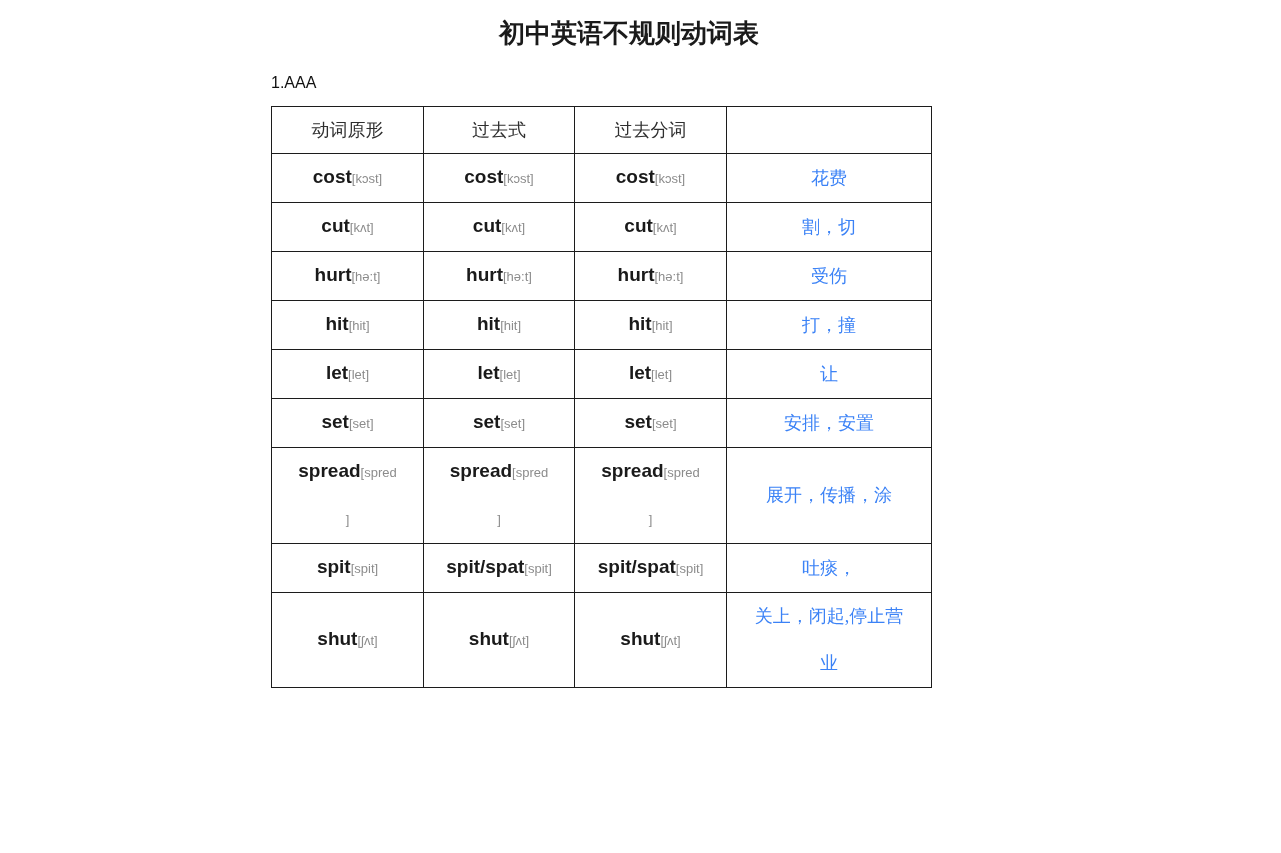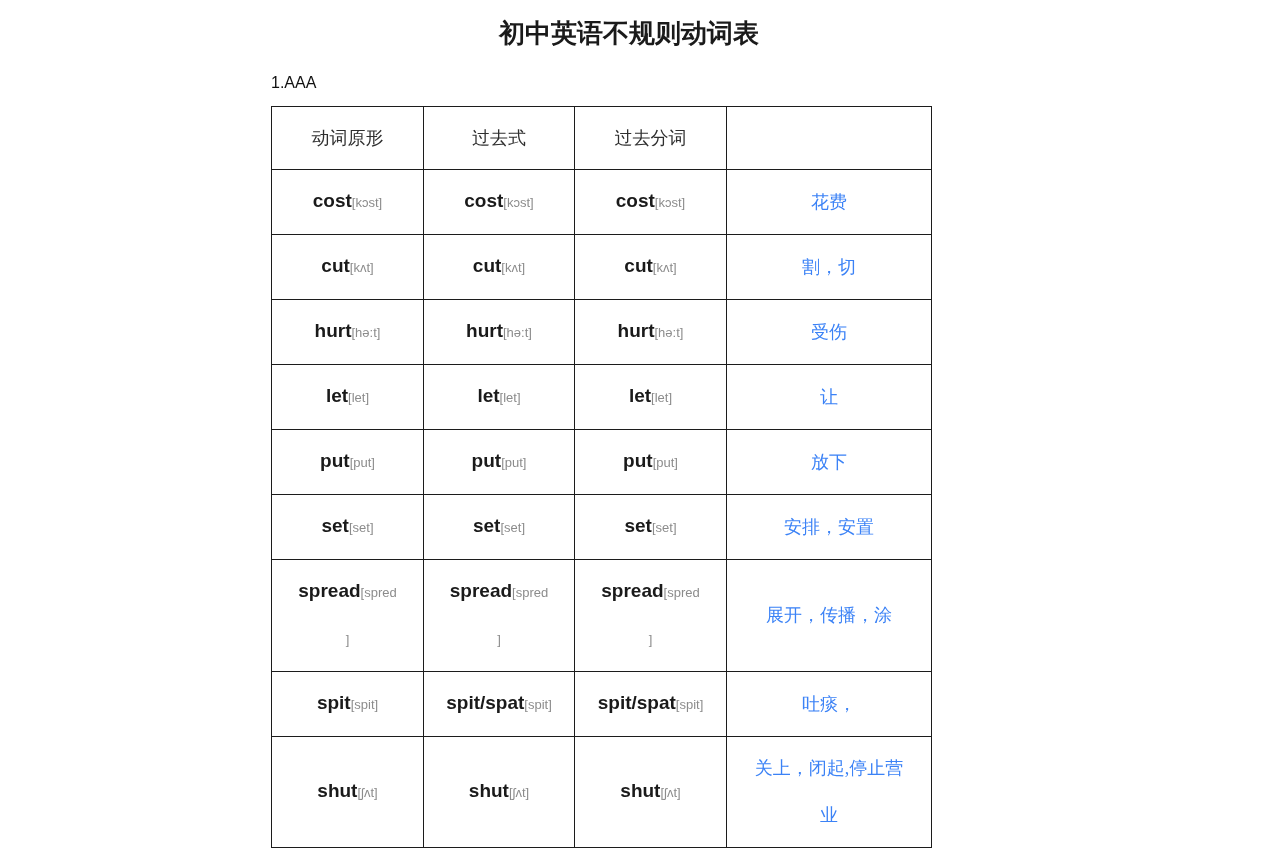--- a/index.html
+++ b/index.html
@@ -37,21 +37,21 @@
   table.verb-table {
     border-collapse: collapse;
     table-layout: fixed;
     margin-top: 13px;
   }
   table.verb-table th,
   table.verb-table td {
     border: 1px solid #1c1c1c;
     text-align: center;
     vertical-align: middle;
-    padding: 8px 2px;
+    padding: 0 2px;
     white-space: pre-line;
     line-height: 46px;
     overflow: hidden;
   }
   table.verb-table th {
     font-family: "Liberation Serif", "DejaVu Serif", serif;
     font-weight: 400;
     font-size: 18px;
     color: #2f2f2f;
     height: 46px;
@@ -113,30 +113,30 @@
         <td><span class="verb">cut</span><span class="ipa">[kʌt]</span></td>
         <td><span class="meaning">割，切</span></td>
       </tr>
       <tr class="row-single">
         <td><span class="verb">hurt</span><span class="ipa">[hə:t]</span></td>
         <td><span class="verb">hurt</span><span class="ipa">[hə:t]</span></td>
         <td><span class="verb">hurt</span><span class="ipa">[hə:t]</span></td>
         <td><span class="meaning">受伤</span></td>
       </tr>
       <tr class="row-single">
+        <td><span class="verb">hit</span><span class="ipa">[hit]</span></td>
+        <td><span class="verb">hit</span><span class="ipa">[hit]</span></td>
+        <td><span class="verb">hit</span><span class="ipa">[hit]</span></td>
+        <td><span class="meaning">打，撞</span></td>
+      </tr>
+      <tr class="row-single">
         <td><span class="verb">let</span><span class="ipa">[let]</span></td>
         <td><span class="verb">let</span><span class="ipa">[let]</span></td>
         <td><span class="verb">let</span><span class="ipa">[let]</span></td>
         <td><span class="meaning">让</span></td>
-      </tr>
-      <tr class="row-single">
-        <td><span class="verb">put</span><span class="ipa">[put]</span></td>
-        <td><span class="verb">put</span><span class="ipa">[put]</span></td>
-        <td><span class="verb">put</span><span class="ipa">[put]</span></td>
-        <td><span class="meaning">放下</span></td>
       </tr>
       <tr class="row-single">
         <td><span class="verb">set</span><span class="ipa">[set]</span></td>
         <td><span class="verb">set</span><span class="ipa">[set]</span></td>
         <td><span class="verb">set</span><span class="ipa">[set]</span></td>
         <td><span class="meaning">安排，安置</span></td>
       </tr>
       <tr class="row-double">
         <td><span class="verb">spread</span><span class="ipa">[spred
 ]</span></td>

